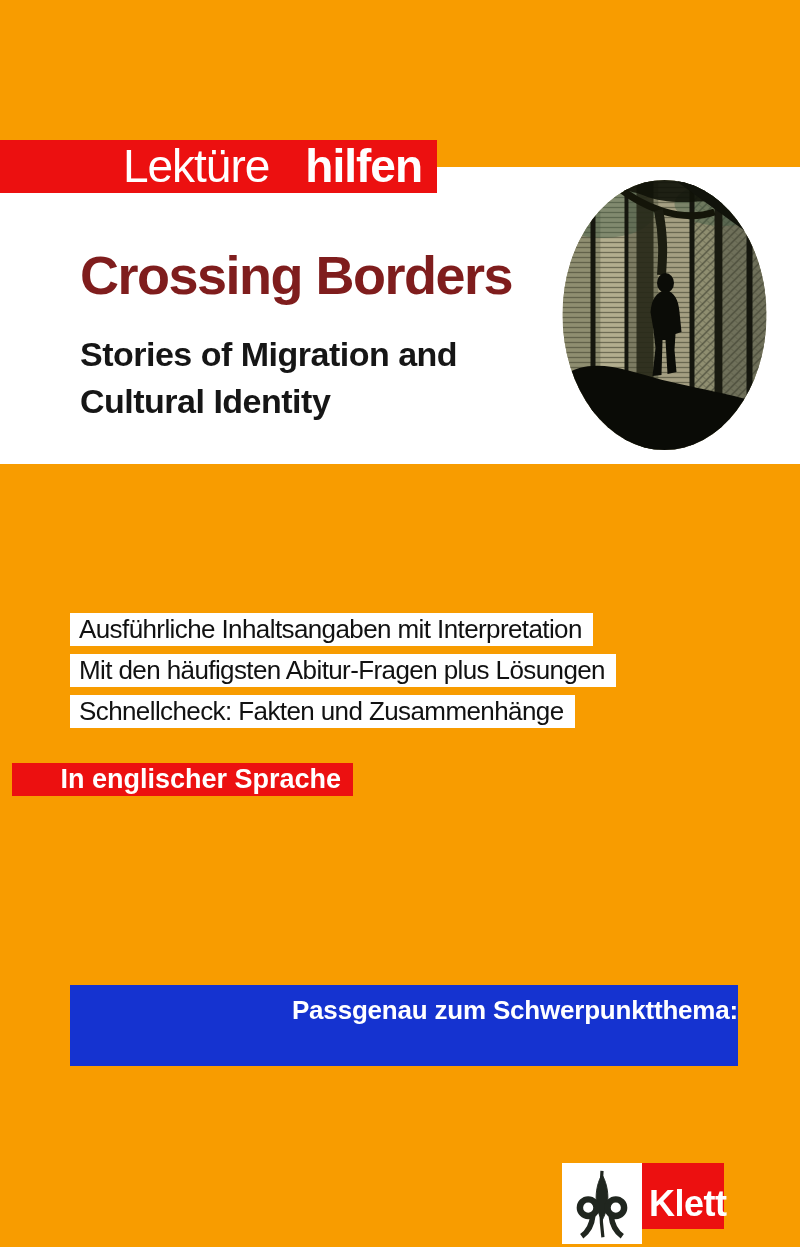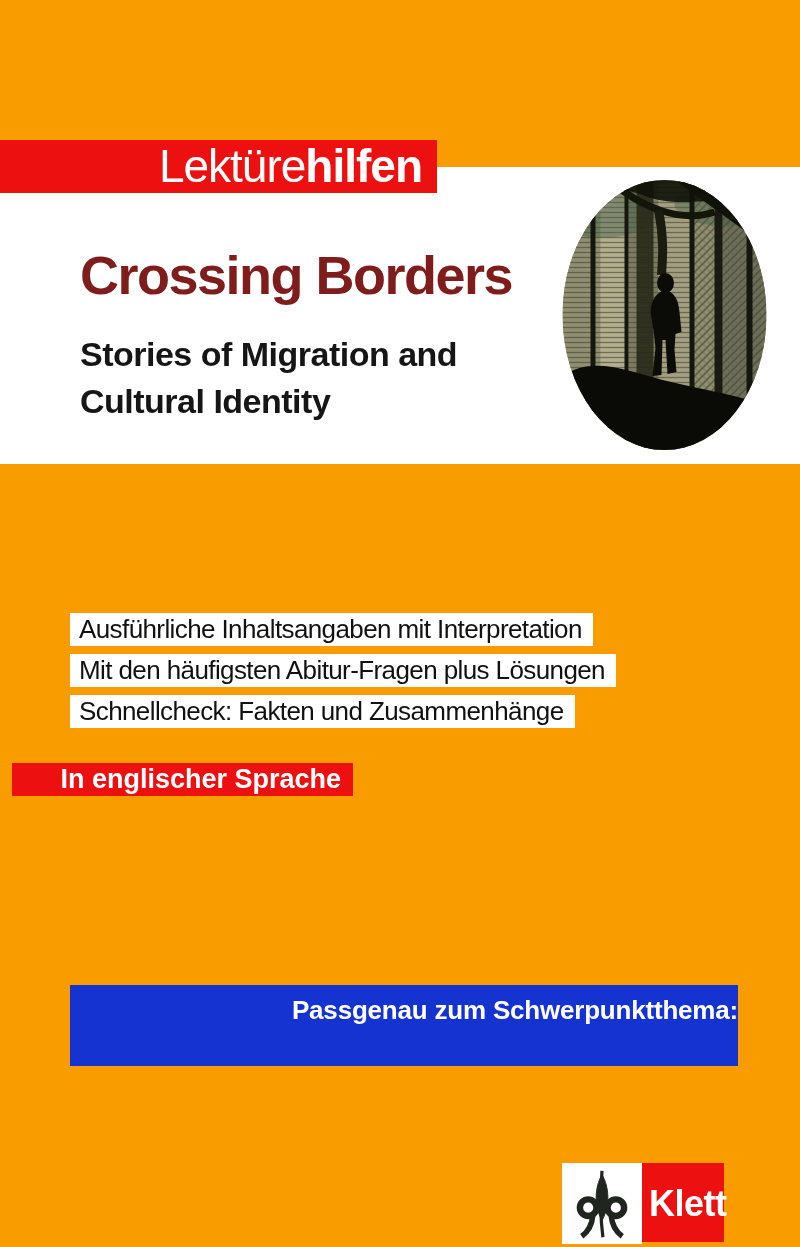--- a/index.html
+++ b/index.html
@@ -30,21 +30,21 @@
     color: #FFFFFF;
     font-size: 46px;
     line-height: 52px;
     text-align: right;
     padding-right: 15px;
     box-sizing: border-box;
     letter-spacing: -1px;
     white-space: nowrap;
   }
   .series-banner .w-reg { font-weight: 400; }
-  .series-banner .w-bold { font-weight: 700; }
+  .series-banner .w-bold { font-weight: 700; margin-left: 36px; }
 
   .book-title {
     position: absolute;
     left: 80px; top: 246px;
     font-size: 54px;
     font-weight: 700;
     color: #7f1d1d;
     letter-spacing: -1.5px;
     line-height: 58px;
     white-space: nowrap;
@@ -136,21 +136,21 @@
     display: flex;
   }
   .logo-symbol-box {
     width: 80px; height: 81px;
     background: #FFFFFF;
     display: flex;
     align-items: center;
     justify-content: center;
   }
   .logo-name-box {
-    width: 82px; height: 79px;
+    width: 82px; height: 66px;
     background: #EC1010;
     color: #FFFFFF;
     font-size: 36px;
     font-weight: 600;
     line-height: 81px;
     padding-left: 7px;
     box-sizing: border-box;
     letter-spacing: -0.5px;
   }
 </style>

